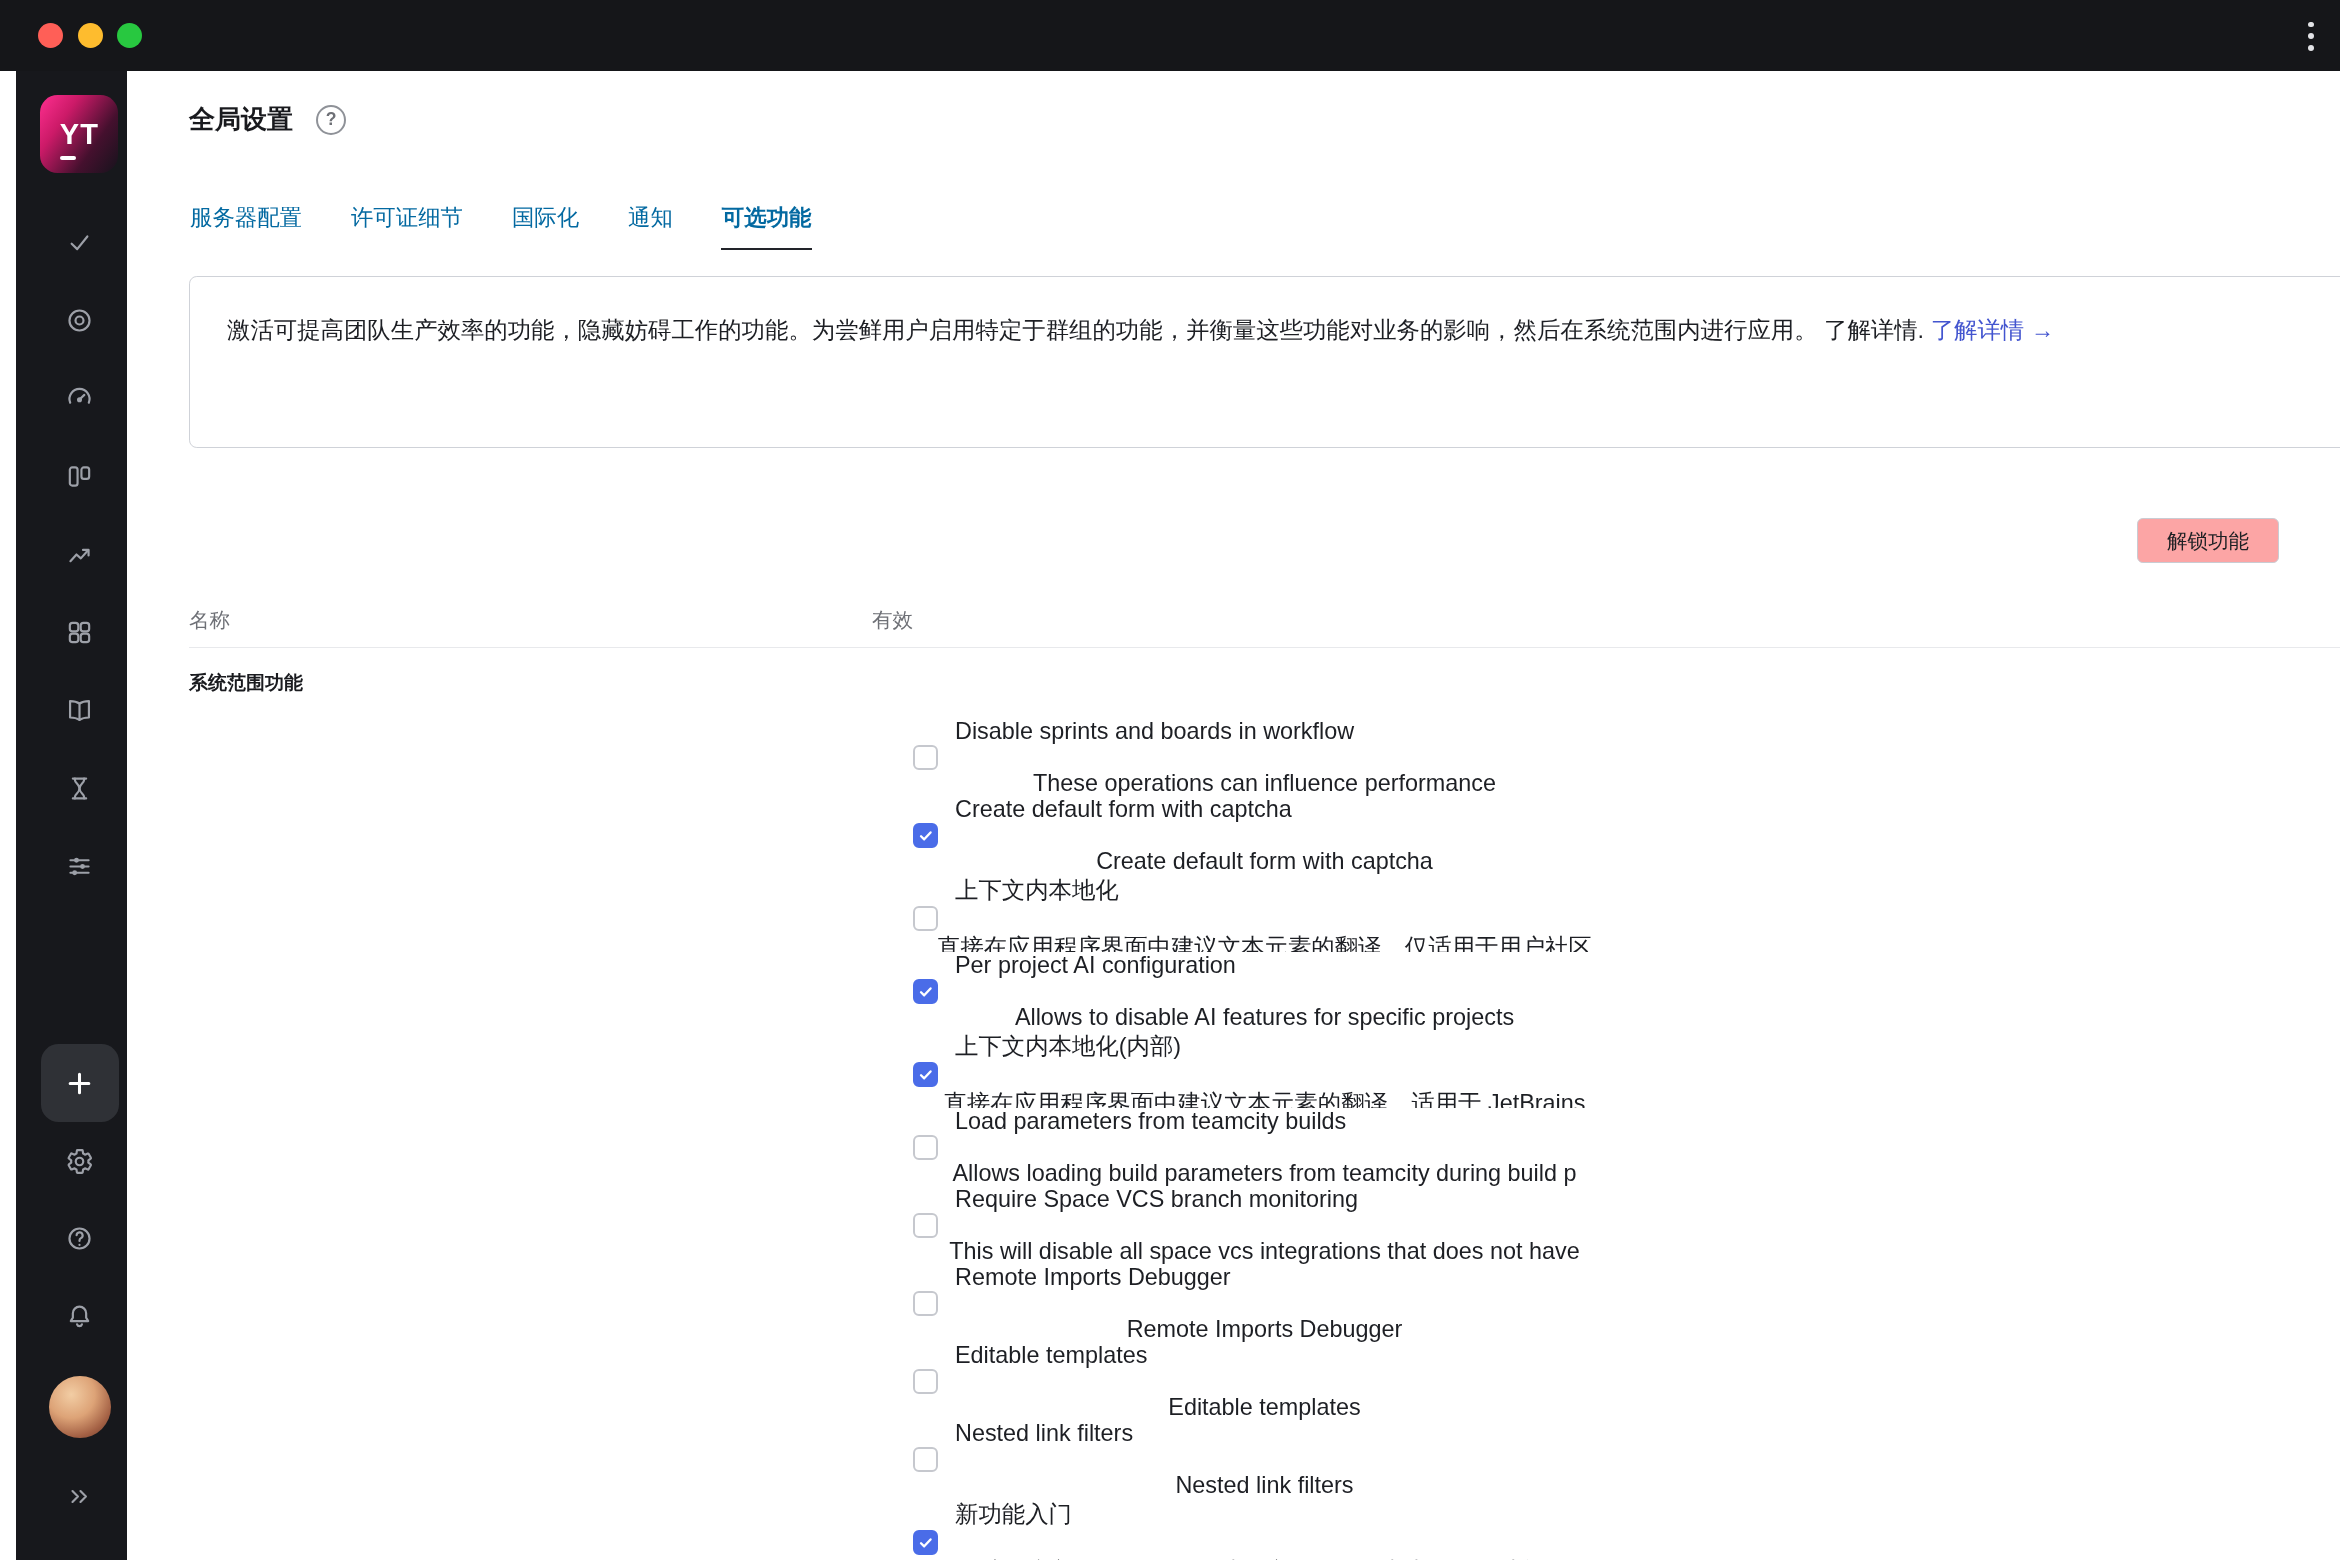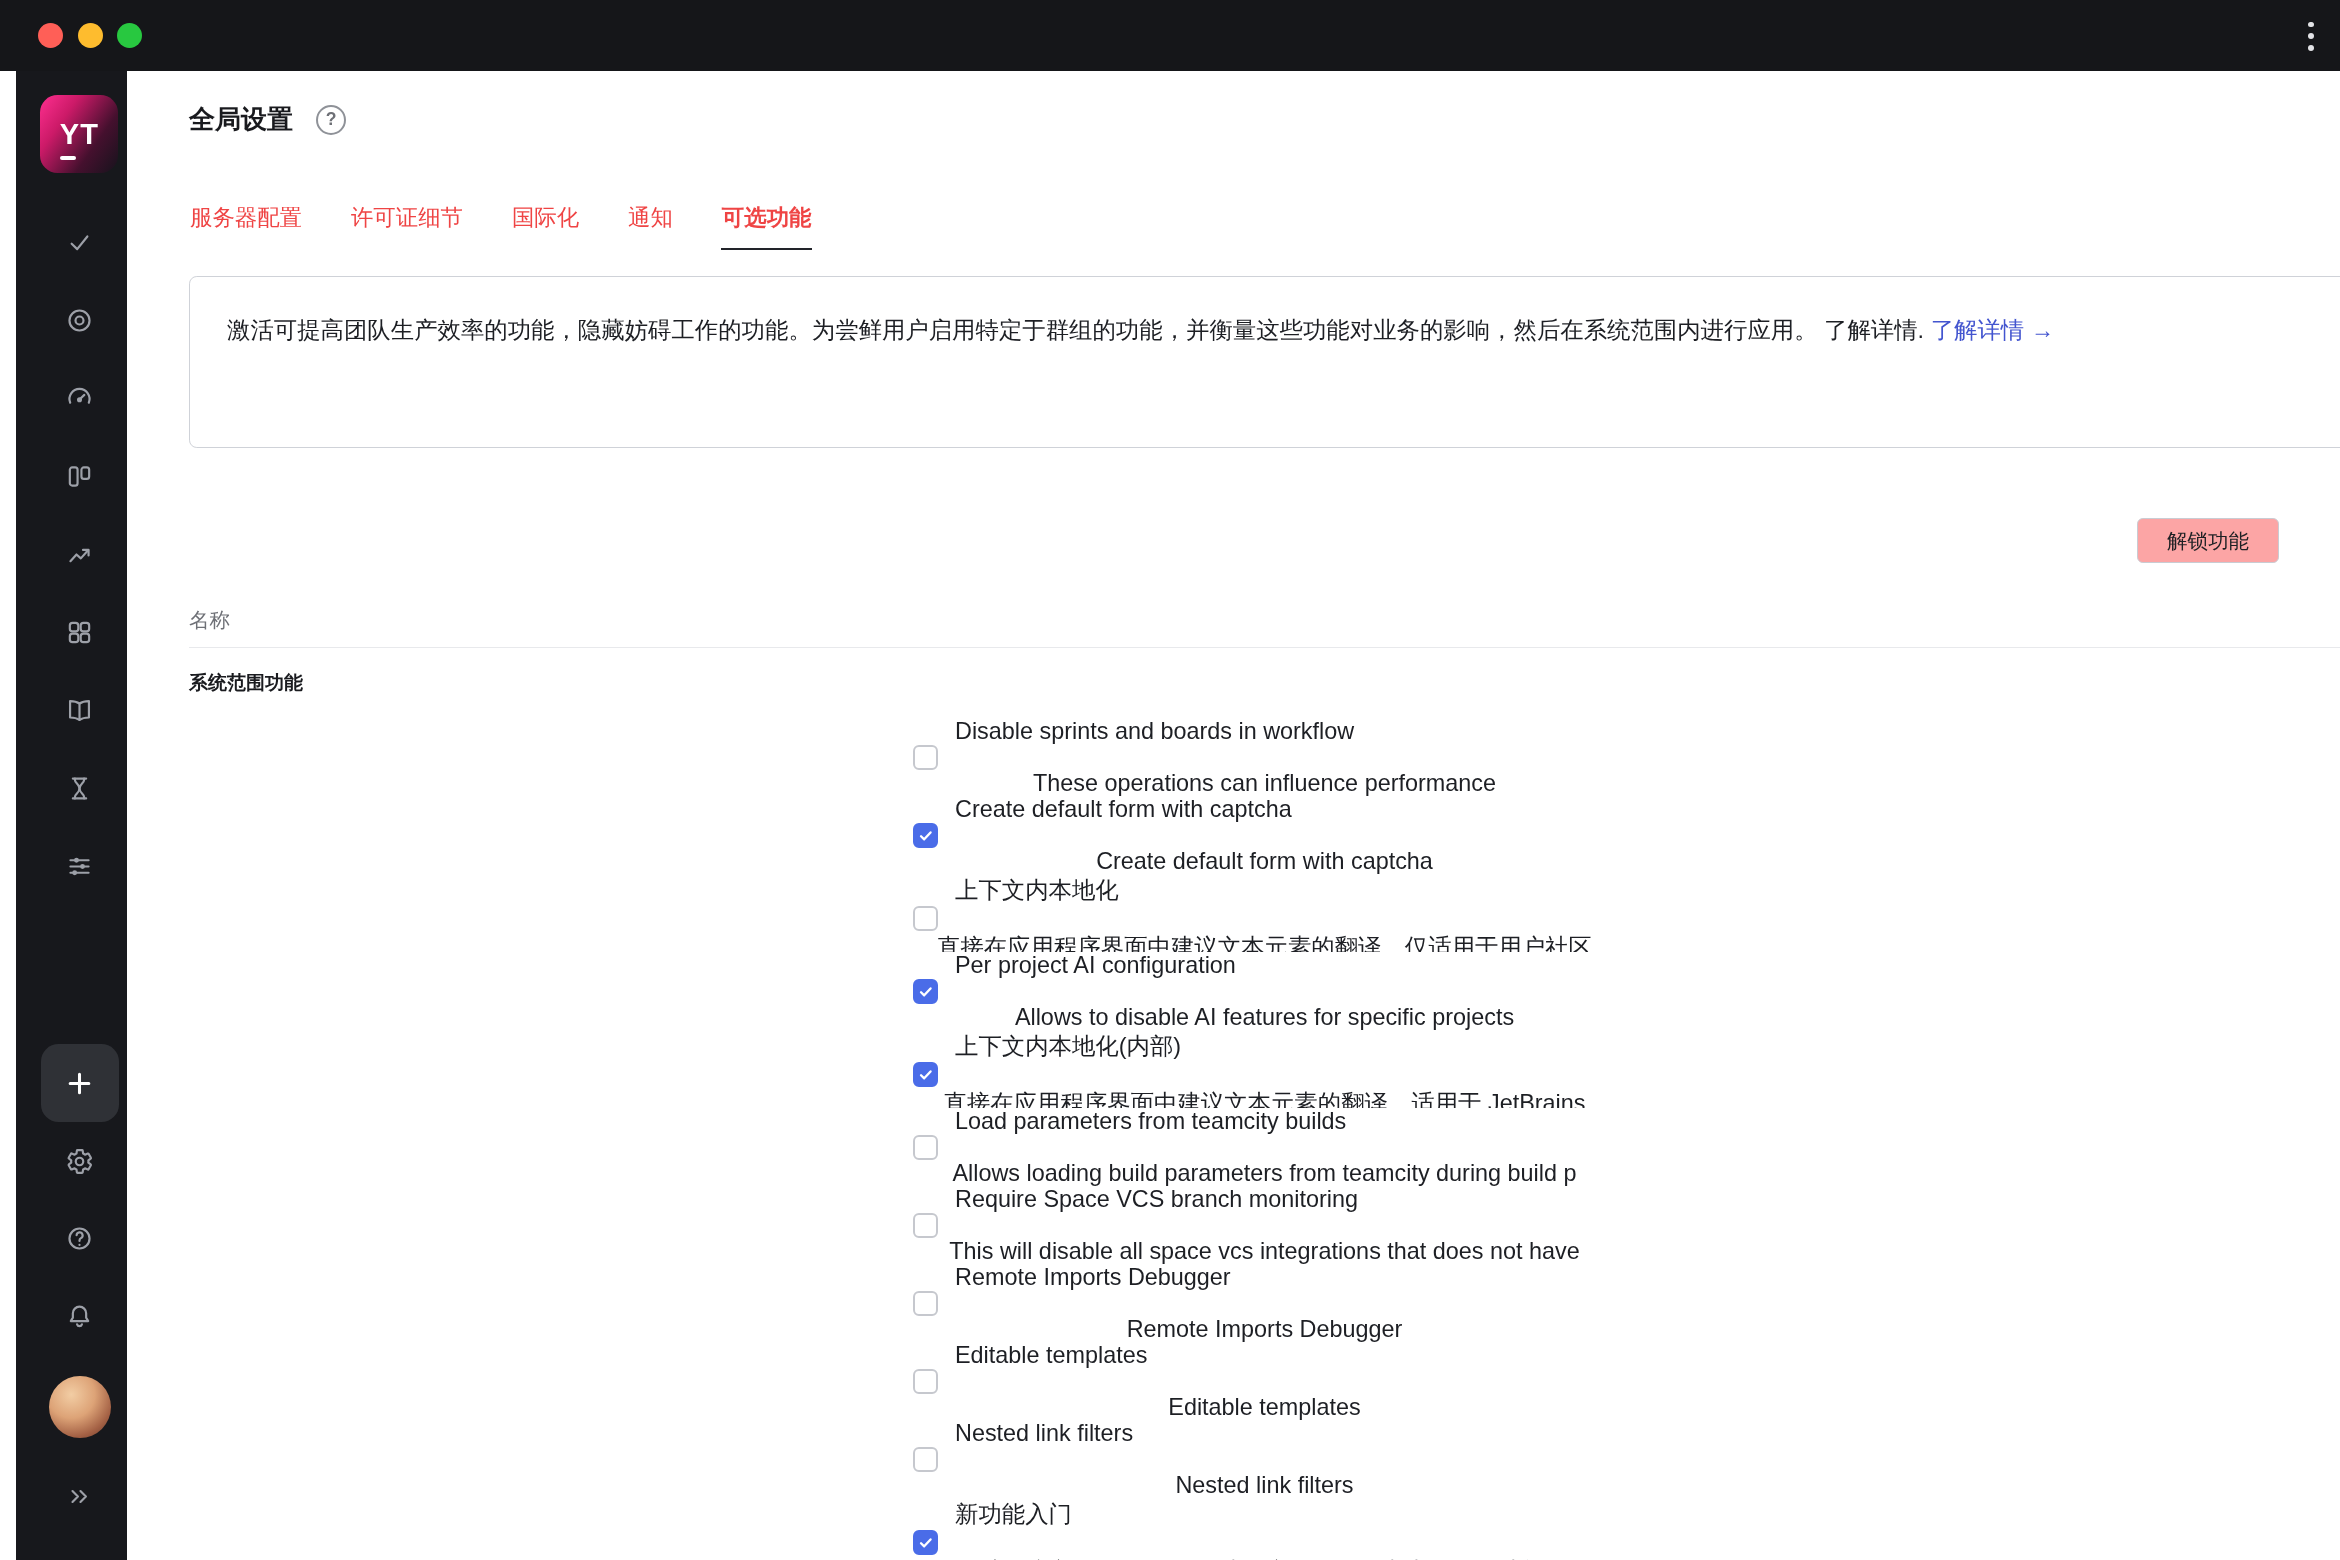--- a/index.html
+++ b/index.html
@@ -39,21 +39,21 @@
 
   
   .main{ position:absolute; left:127px; top:71px; width:2214px; height:1489px; background:#fff; }
   .page-header{ position:absolute; top:31px; left:62px; display:flex; align-items:center; gap:23px; }
   .page-header h1{ font-size:26px; font-weight:700; color:#191a1e; }
   .help-circle{ width:30px; height:30px; border:2px solid #8f9298; border-radius:50%; color:#6e7076;
     font-size:17.6px; font-weight:700; display:flex; align-items:center; justify-content:center; cursor:pointer; }
 
   .tabs{ position:absolute; top:131px; left:62px; display:flex; gap:47px; }
   .tab{ background:none; border:none; border-bottom:2.9px solid transparent; padding:0 1px 14.6px 1px;
-    font-family:inherit; font-size:22.4px; color:#ef4444; cursor:pointer; }
+    font-family:inherit; font-size:22.4px; color:#0369a1; cursor:pointer; }
   .tab.active{ font-weight:700; border-bottom-color:#22242a; }
 
   .banner{ position:absolute; top:205px; left:62px; width:2226px; height:172px; background:#fff;
     border:1px solid #cfd2d8; border-radius:7.8px; padding:33px 127px 0 37px; }
   .banner-text{ font-size:23.4px; line-height:40px; color:#1d1f24; }
   .banner-link{ color:var(--link); text-decoration:none; cursor:pointer; }
   .banner-close{ position:absolute; top:27px; right:39px; width:27px; height:27px; cursor:pointer; }
   .banner-close svg{ width:27px; height:27px; fill:none; stroke:#606368; stroke-width:2; stroke-linecap:round; }
 
   .unlock-btn{ position:absolute; top:447px; right:62px; height:45px; padding:0 29px; background:#fca5a5;
@@ -211,20 +211,21 @@
           <path d="M5.5 5.5l13 13M18.5 5.5l-13 13"></path>
         </svg>
     </span>
   </div>
 
   <button class="unlock-btn">解锁功能</button>
 
   <div class="table">
     <div class="thead">
       <div class="col-name">名称</div>
+      <div class="col-enabled">有效</div>
     </div>
     <div class="section-row">
       <span>系统范围功能</span>
     </div>
     <div>
   <div class="frow">
     <div class="col-name fname">Disable sprints and boards in workflow</div>
     <div class="col-enabled">
       <span class="checkbox">
         

